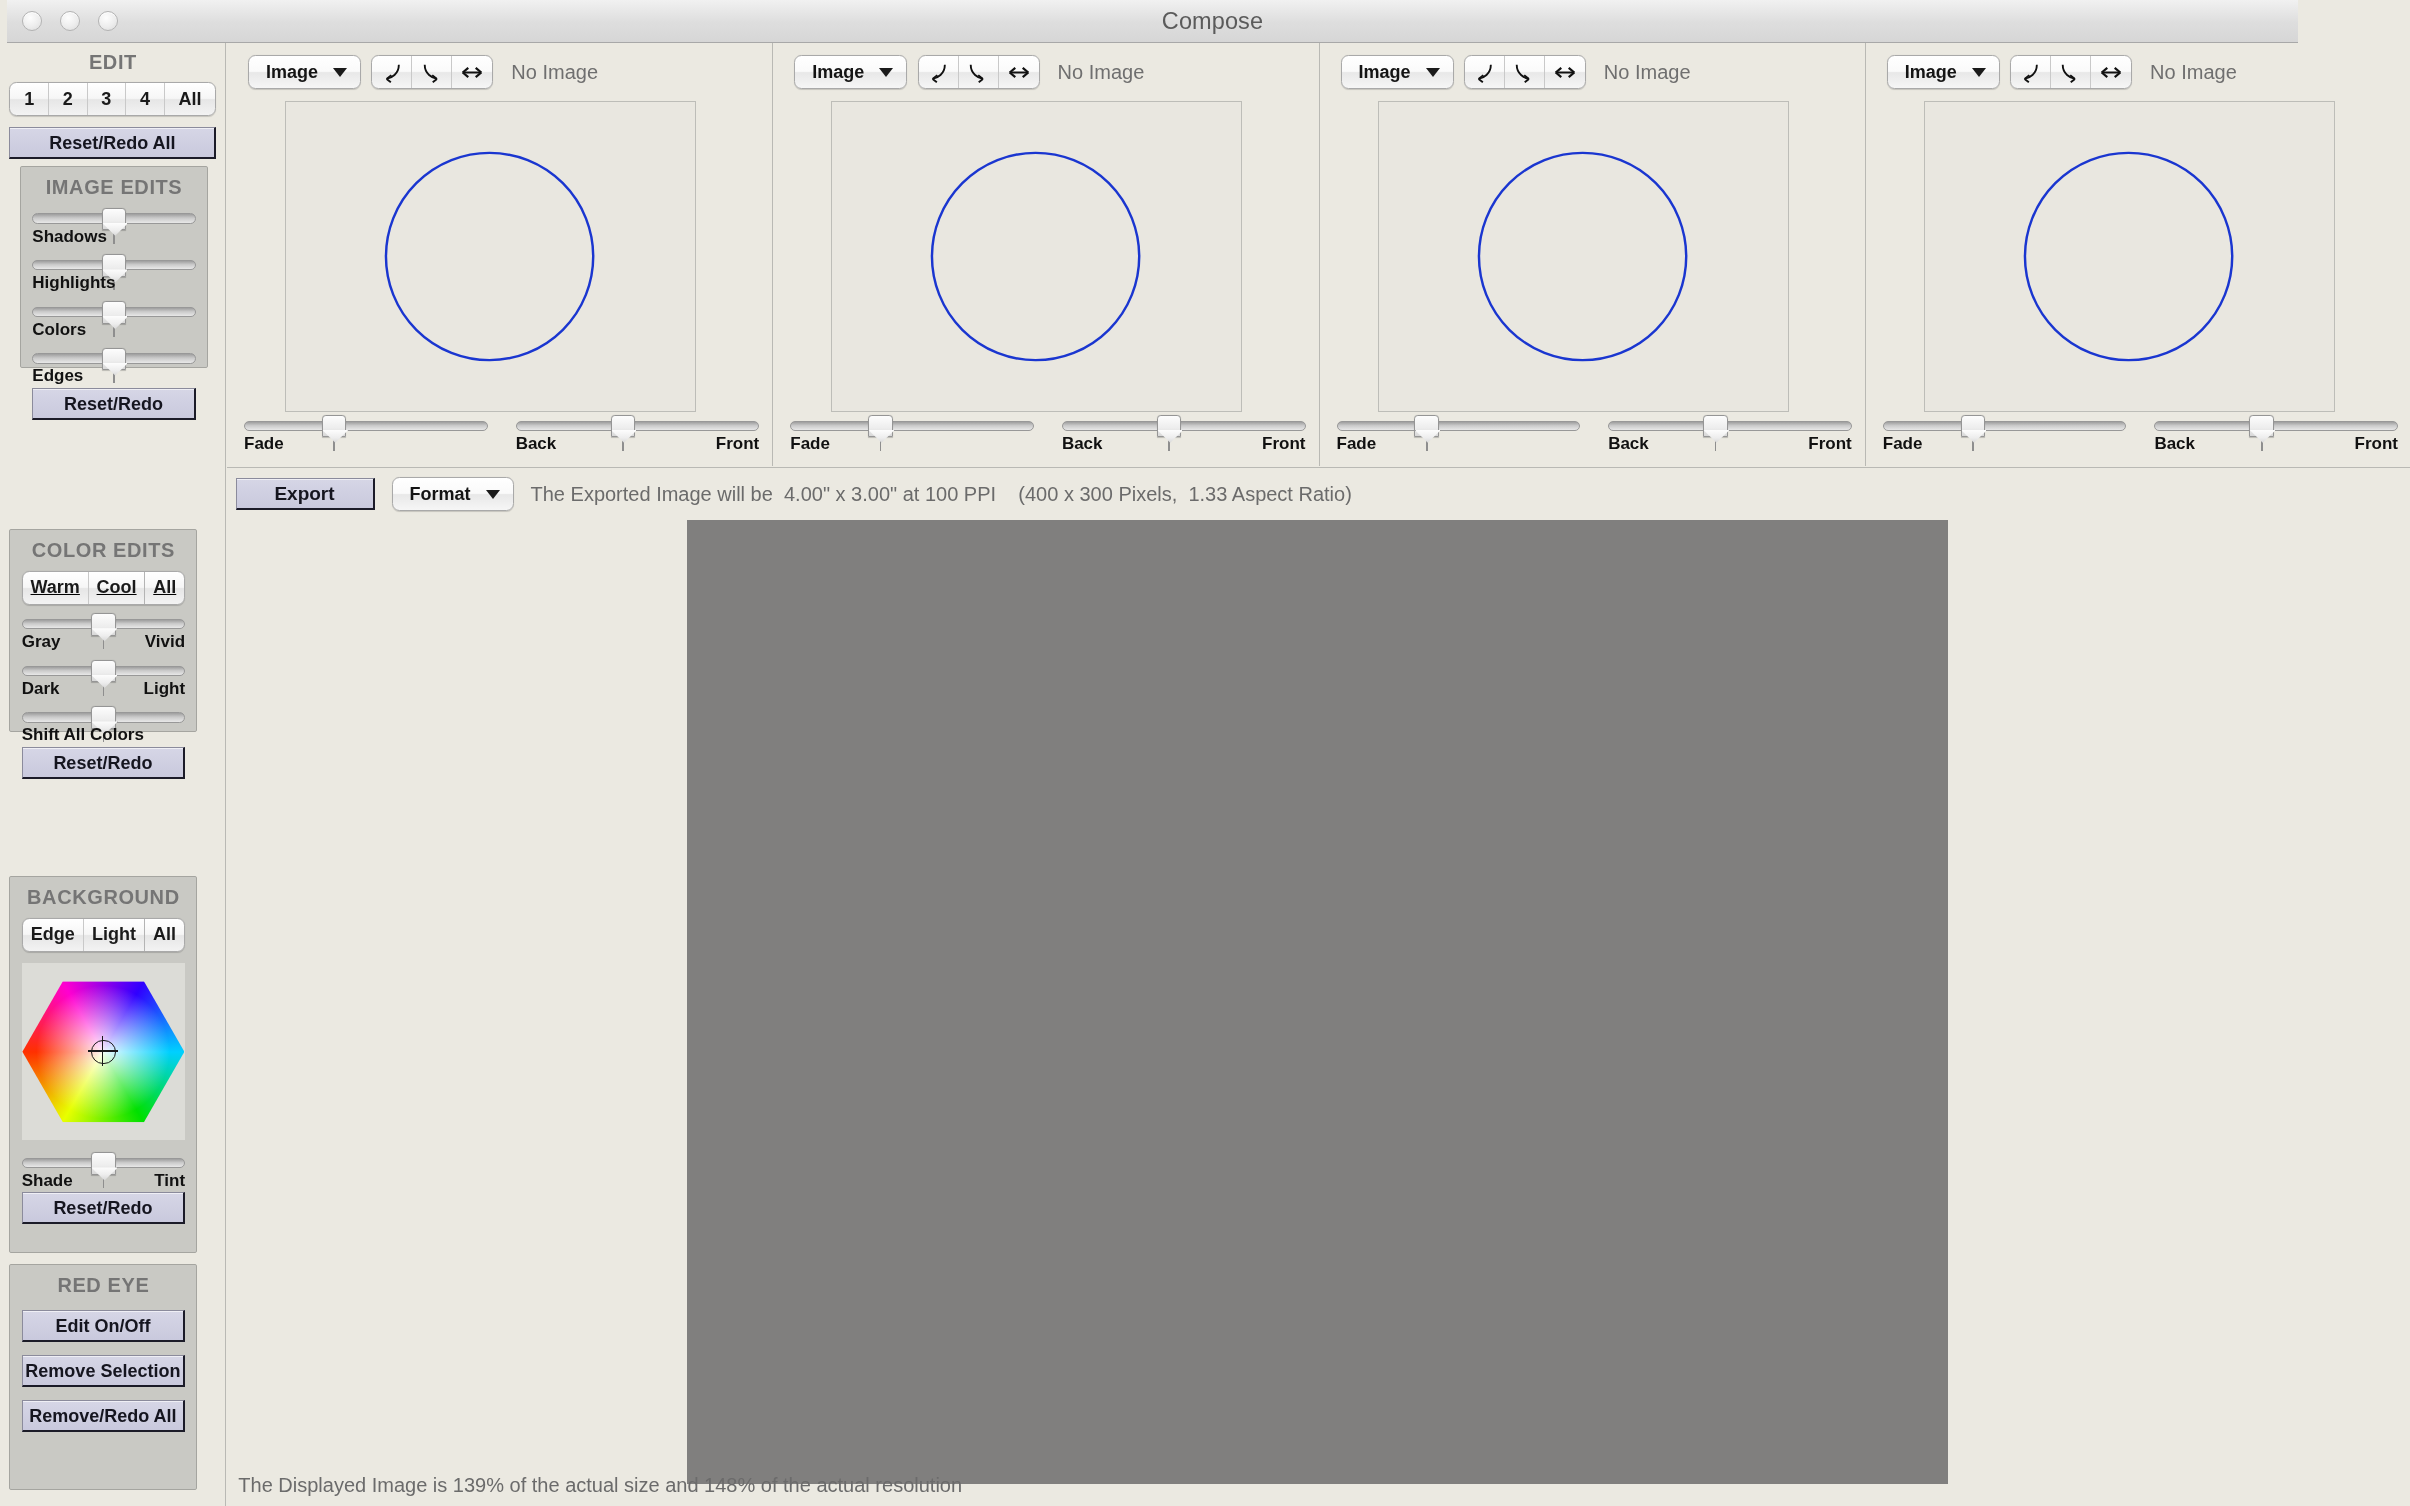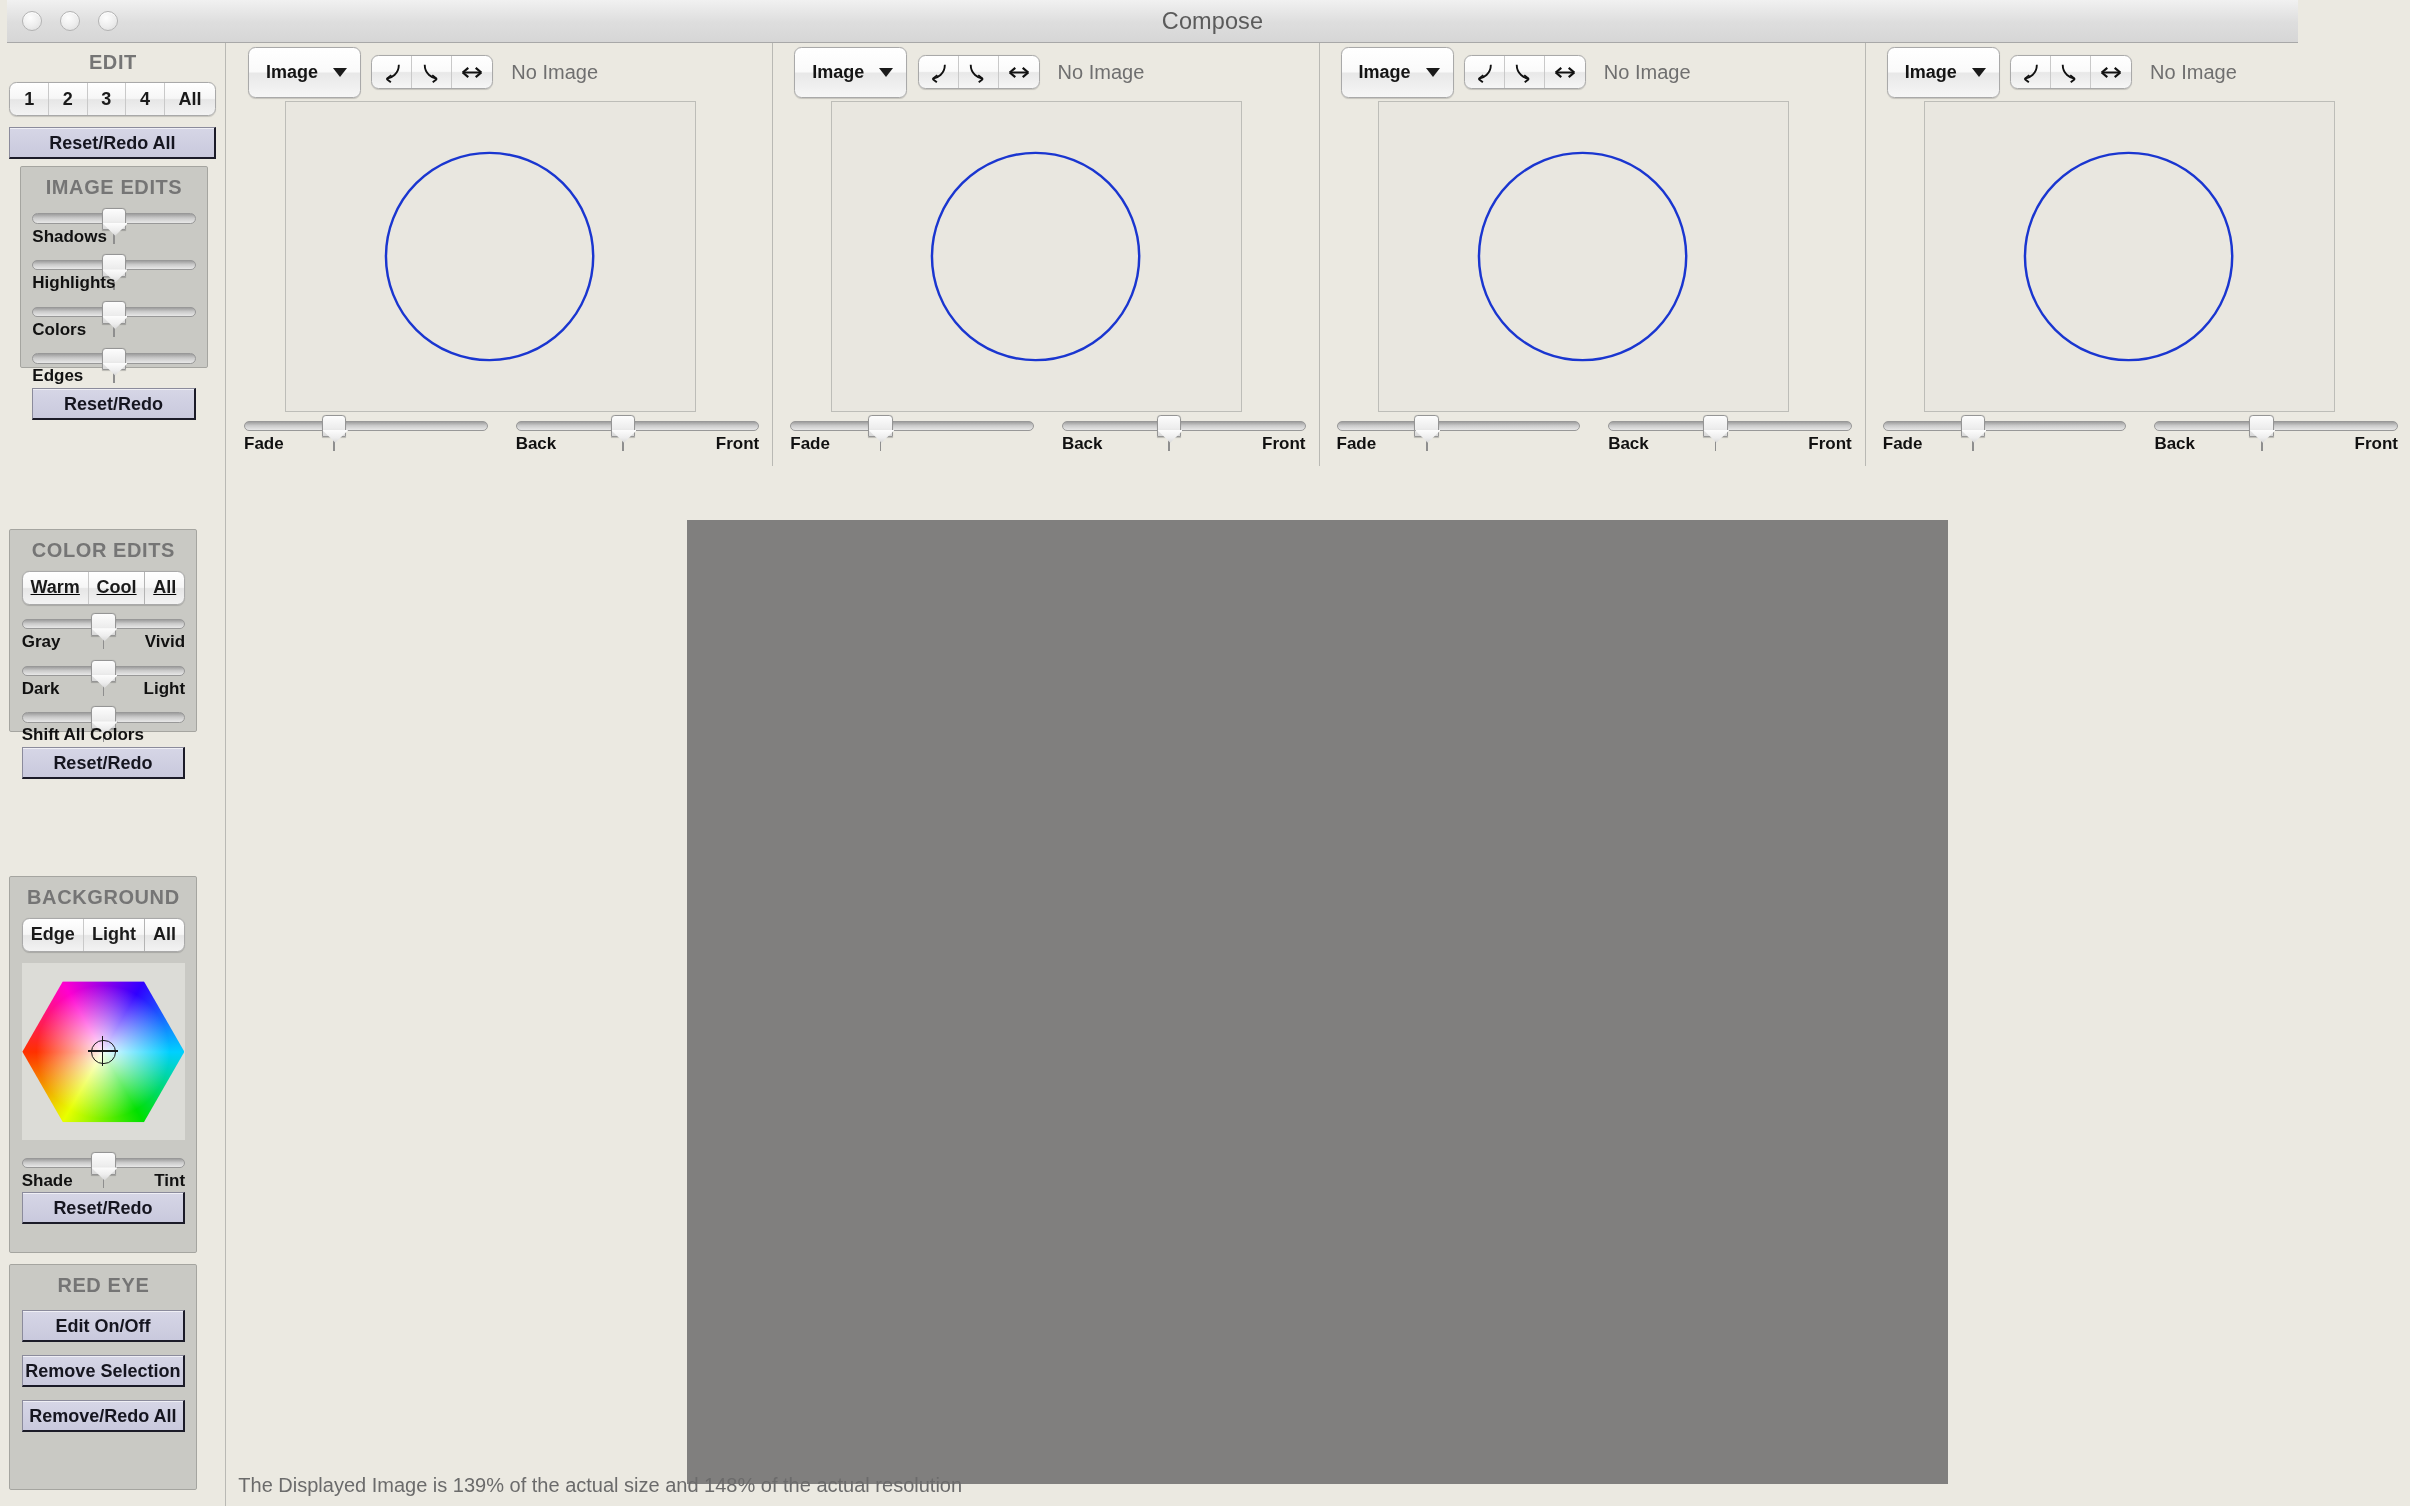--- a/index.html
+++ b/index.html
@@ -226,21 +226,21 @@
     top: 12.2px; left: 21px; right: 9.4px;
     height: 34px;
     display: flex;
     align-items: center;
     gap: 10.4px;
   }
   .popbtn {
     display: flex;
     align-items: center;
     gap: 15px;
-    height: 51px;
+    height: 34px;
     padding: 0 13px 0 17px;
     border-radius: 7.5px;
     border: 0.9px solid #a9a9a9;
     background: linear-gradient(to bottom, #ffffff 0%, #fafafa 48%, #e8e8e8 52%, #f6f6f6 100%);
     box-shadow: 0 0.9px 0.9px rgba(0,0,0,.16), inset 0 0.9px 0 #fff;
     font-size: 18px;
     font-weight: bold;
     color: #141414;
     cursor: default;
   }
@@ -706,20 +706,28 @@
           <div class="slabels">
             <span>Back</span>
             <span>Front</span>
           </div>
         </div>
       </div>
     </div>
 
   </div>
 
+  <div class="exportbar">
+    <div class="export-btn">Export</div>
+    <div class="popbtn">
+      <span>Format</span>
+      <span class="caret"></span>
+    </div>
+    <div class="export-note">The Exported Image will be  4.00" x 3.00" at 100 PPI    (400 x 300 Pixels,  1.33 Aspect Ratio)</div>
+  </div>
 
   <div class="canvas-area">
     <div class="canvas"></div>
   </div>
 
   <div class="statusbar">
     <span>The Displayed Image is 139% of the actual size and 148% of the actual resolution</span>
   </div>
 
 </div>

